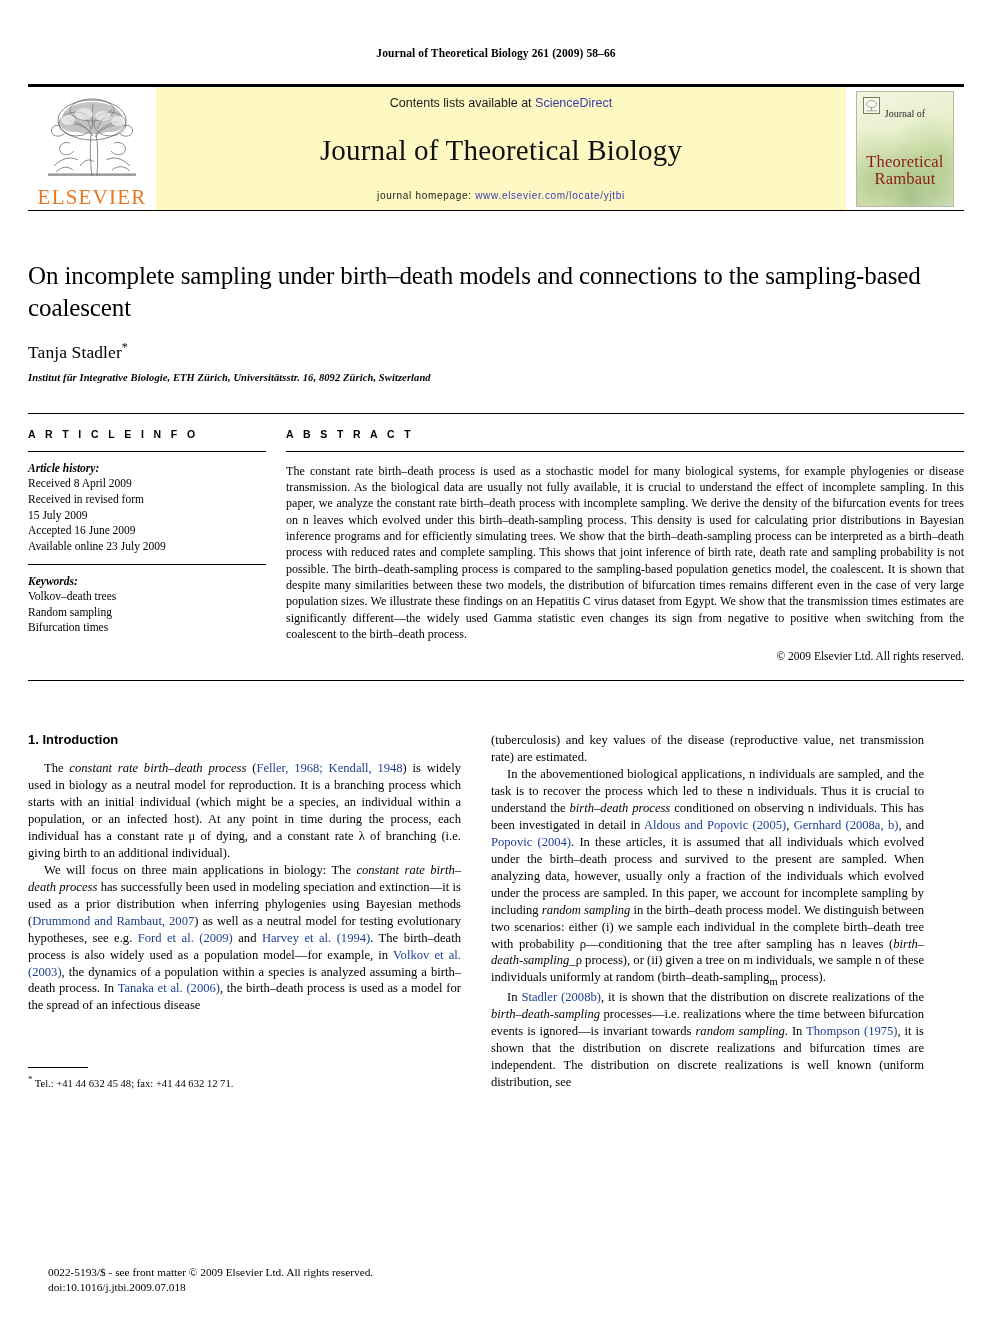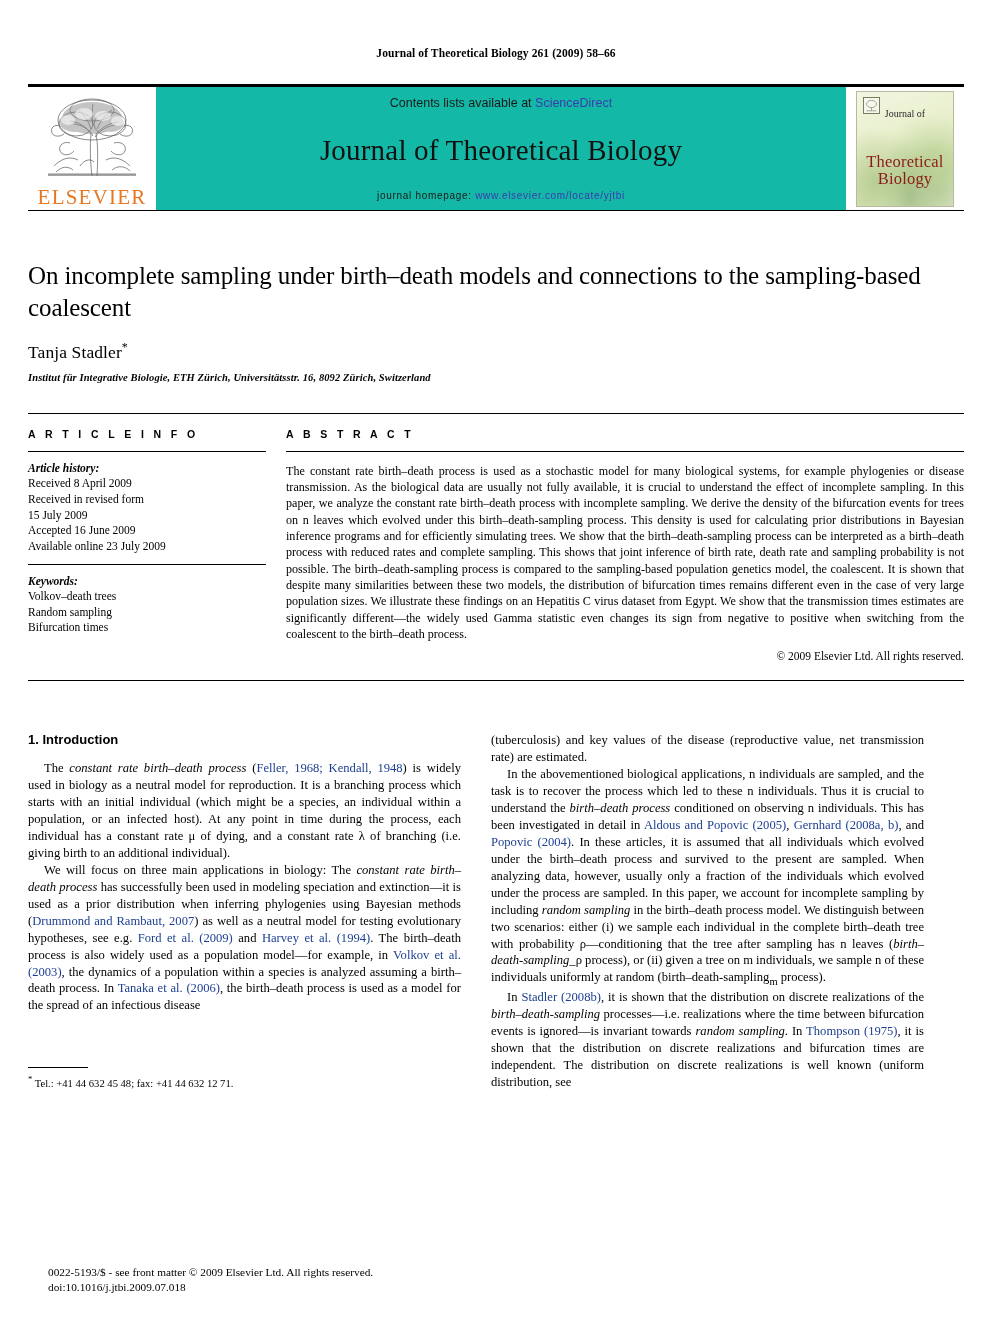--- a/index.html
+++ b/index.html
@@ -56,21 +56,21 @@
   .elsevier-word {
     font-family: "Liberation Serif", serif;
     font-size: 21px;
     letter-spacing: 1.2px;
     color: #E87722;
     line-height: 1;
     margin-top: 7px;
   }
   .masthead-center {
     flex: 1 1 auto;
-    background: #14b8a6;
+    background: #fef9c3;
     display: flex;
     flex-direction: column;
     justify-content: space-between;
     align-items: center;
     padding: 9px 0 9px 0;
     box-sizing: border-box;
   }
   .contents-line {
     font-family: "Liberation Sans", sans-serif;
     font-size: 12.5px;
@@ -309,21 +309,21 @@
         <div class="cover-elsevier-mark">
           <svg viewBox="0 0 15 15">
             <ellipse cx="7.5" cy="6" rx="5" ry="3.6" fill="none" stroke="#6f6f5a" stroke-width="0.6"></ellipse>
             <path d="M7.5 9.5 L7.5 12.5" stroke="#6f6f5a" stroke-width="0.6"></path>
             <path d="M2.5 12.8 L12.5 12.8" stroke="#6f6f5a" stroke-width="0.6"></path>
           </svg>
         </div>
         <div class="cover-text">
           <div class="cover-jof">Journal of</div>
           <div class="cover-theor">Theoretical</div>
-          <div class="cover-bio">Biology</div>
+          <div class="cover-bio">Rambaut</div>
         </div>
       </div>
     </div>
   </div>
 
   <div class="title-block">
     <h1 class="paper-title">On incomplete sampling under birth–death models and connections to the sampling-based coalescent</h1>
     <div class="author-line">
       <span>Tanja Stadler</span><span class="star">*</span>
     </div>

